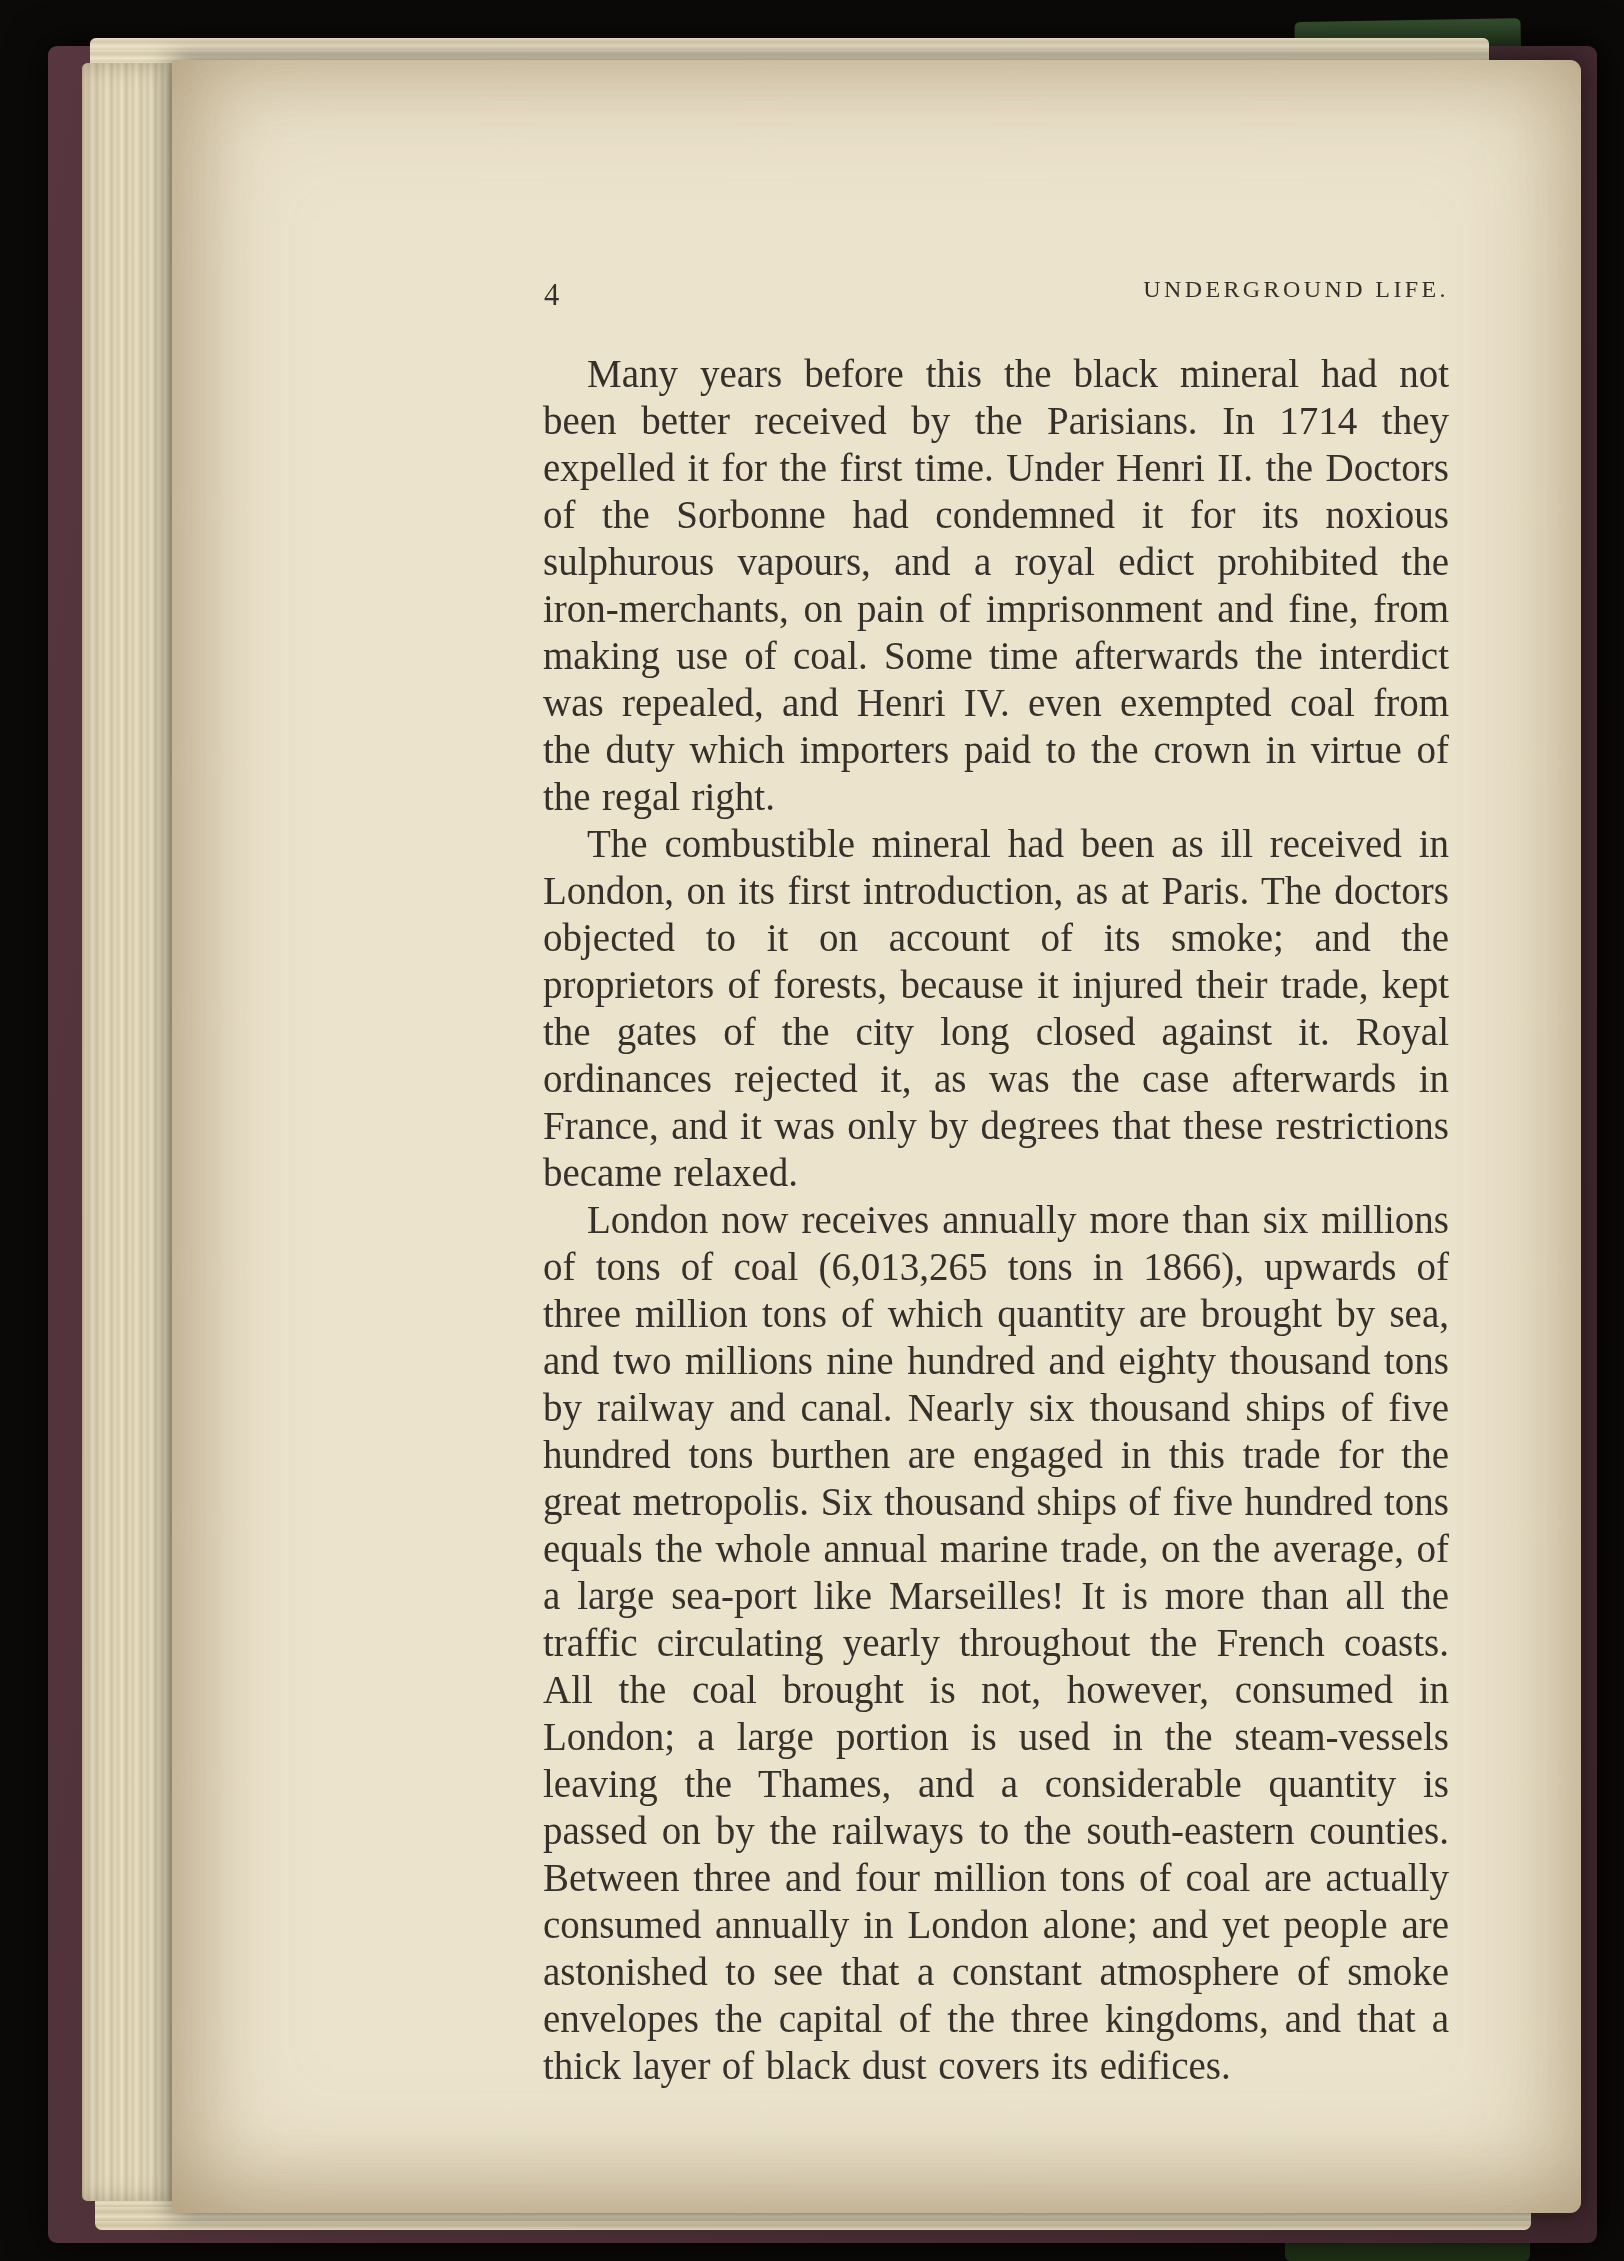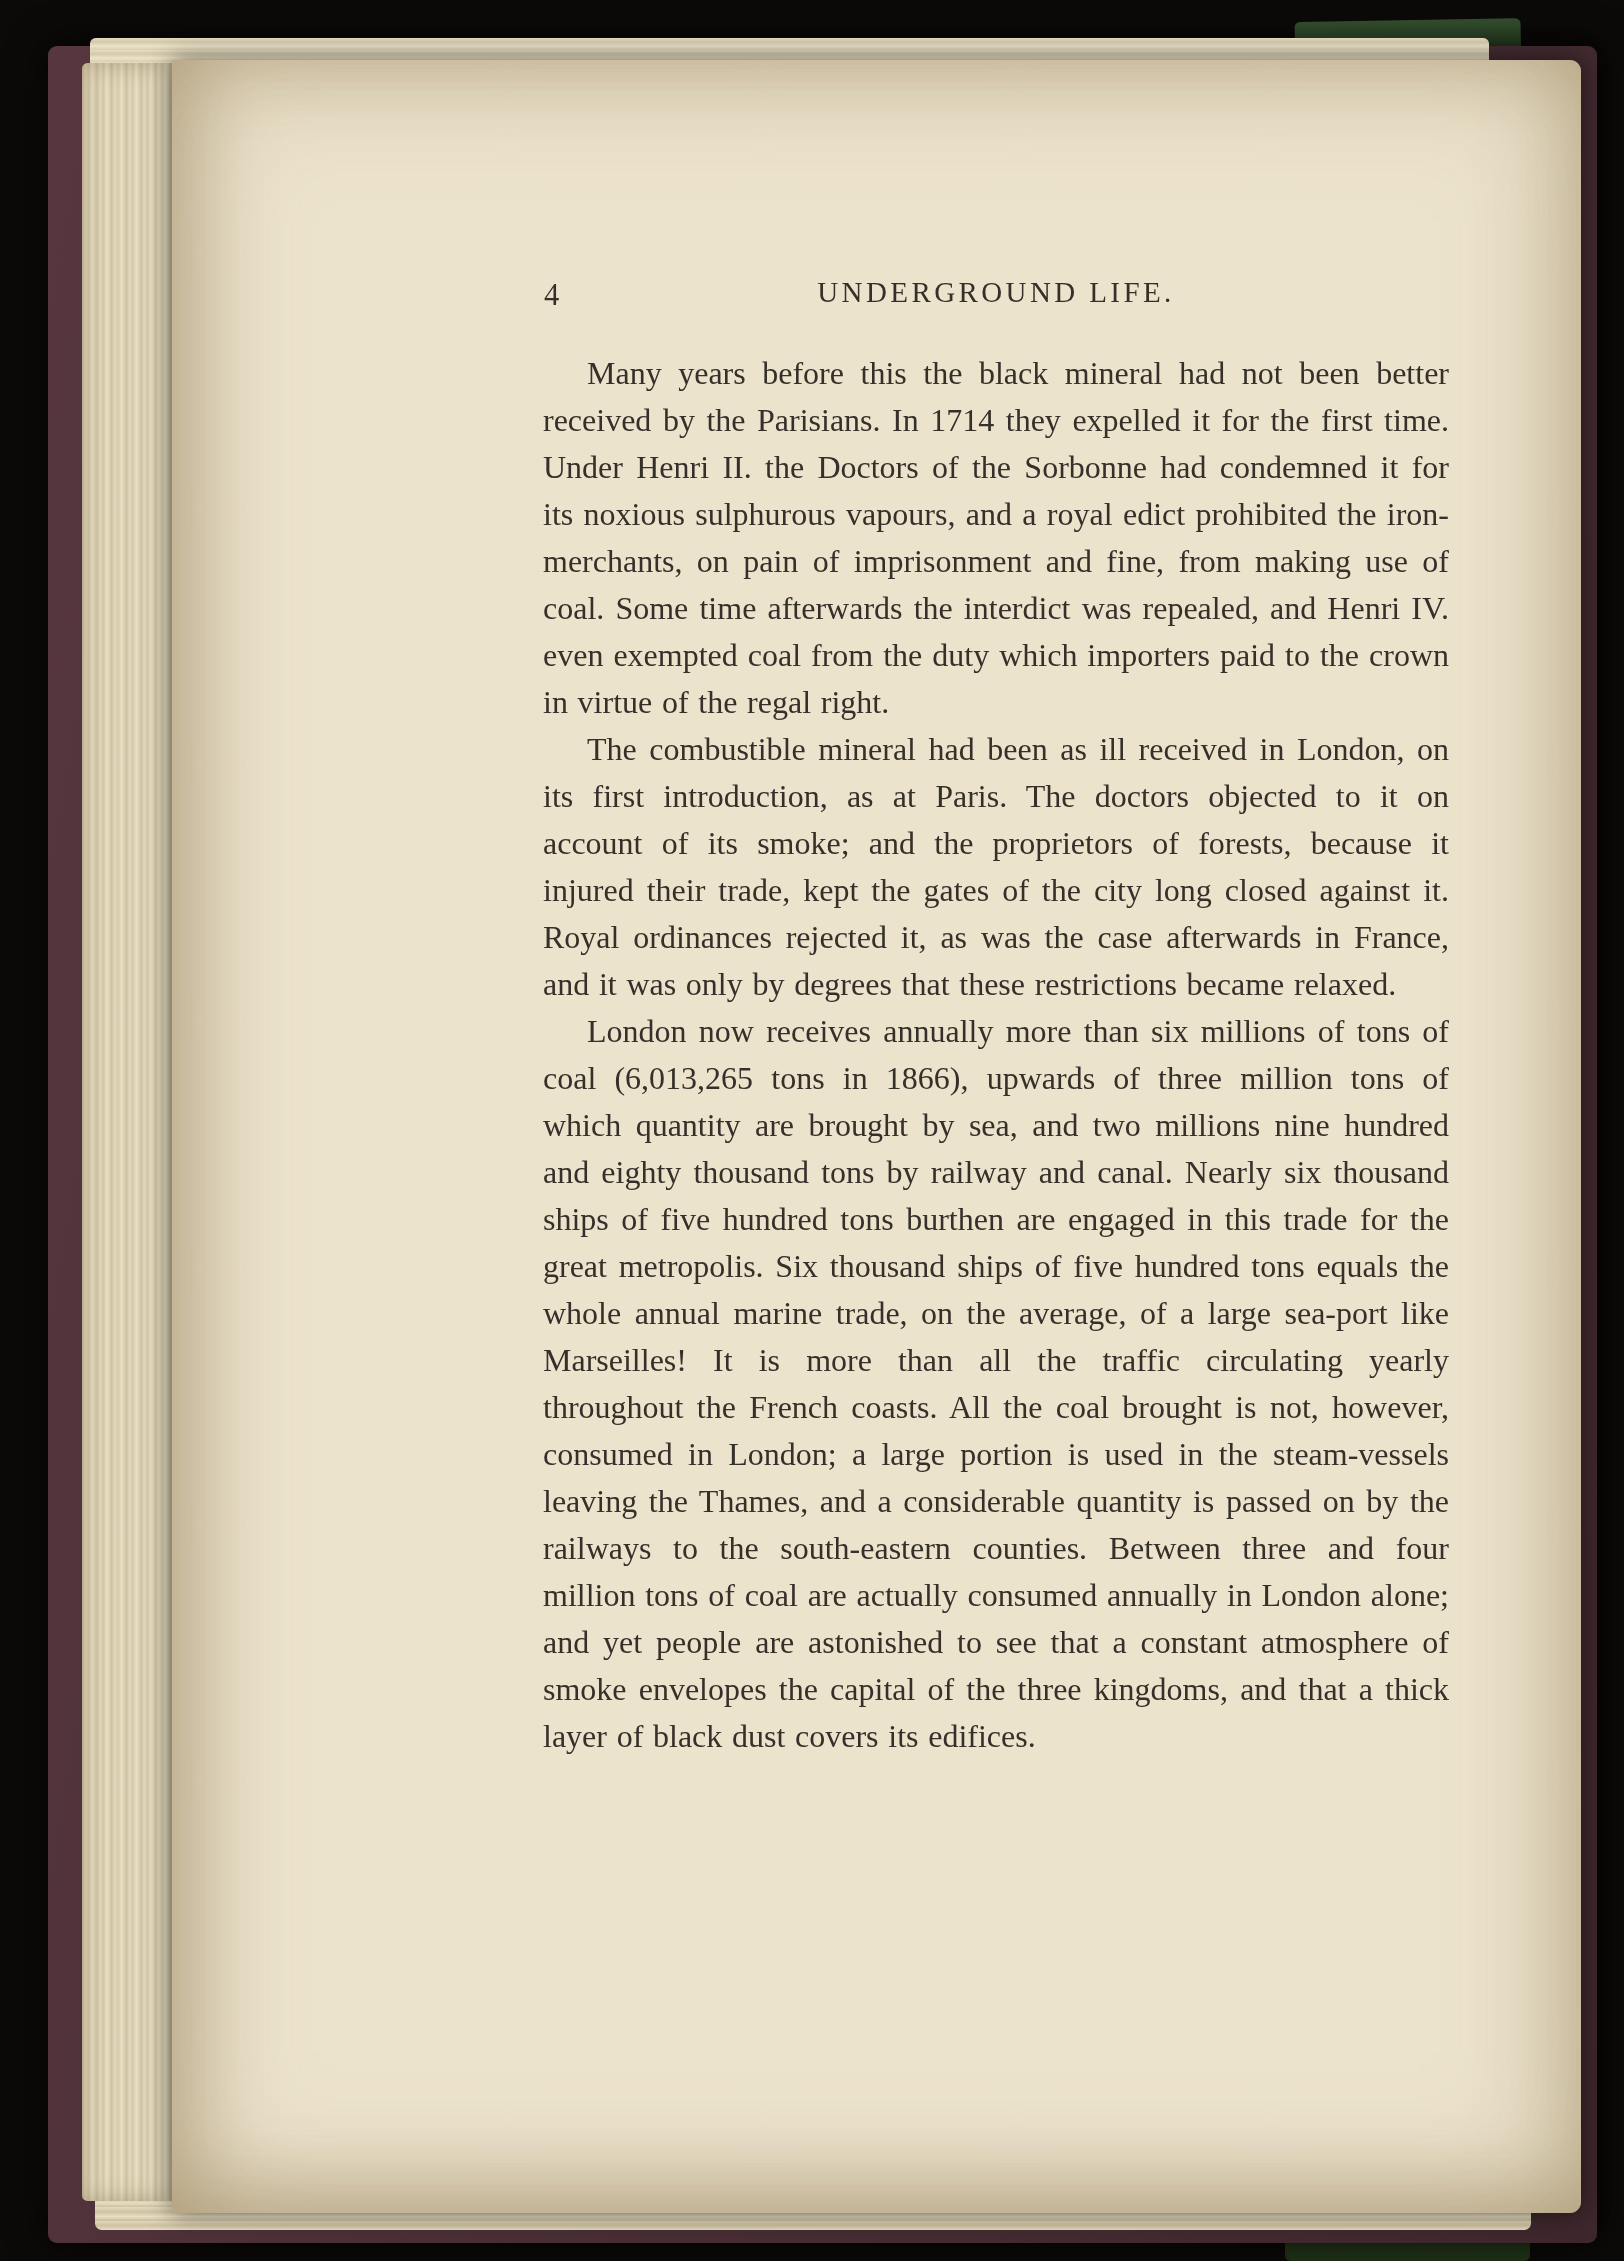--- a/index.html
+++ b/index.html
@@ -106,27 +106,27 @@
     margin-bottom: 29px;
   }
   .pnum {
     position: absolute;
     left: 1.1px;
     top: 2.3px;
     font-size: 30.5px;
   }
   .ptitle {
     display: block;
-    text-align: center;
-    font-size: 29px;
+    text-align: right;
+    font-size: 24px;
     letter-spacing: 3.4px;
   }
   p.bodytext {
     margin: 0;
-    font-size: 32px;
+    font-size: 39px;
     line-height: 47px;
     text-align: justify;
     text-indent: 44px;
     word-spacing: 1.7px;
     font-family: Liberation Serif, serif;
   }
 </style>
 </head>
 <body>
 

